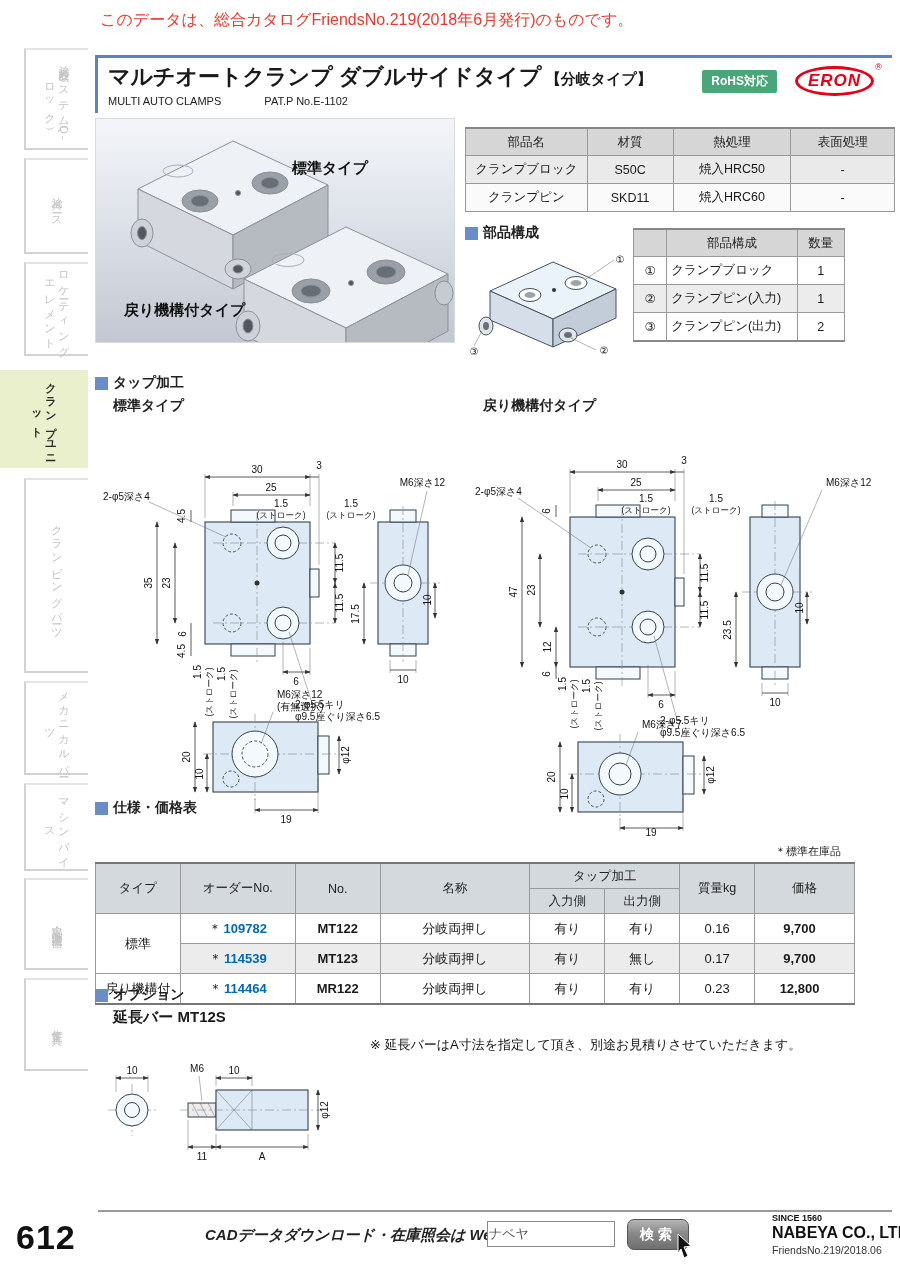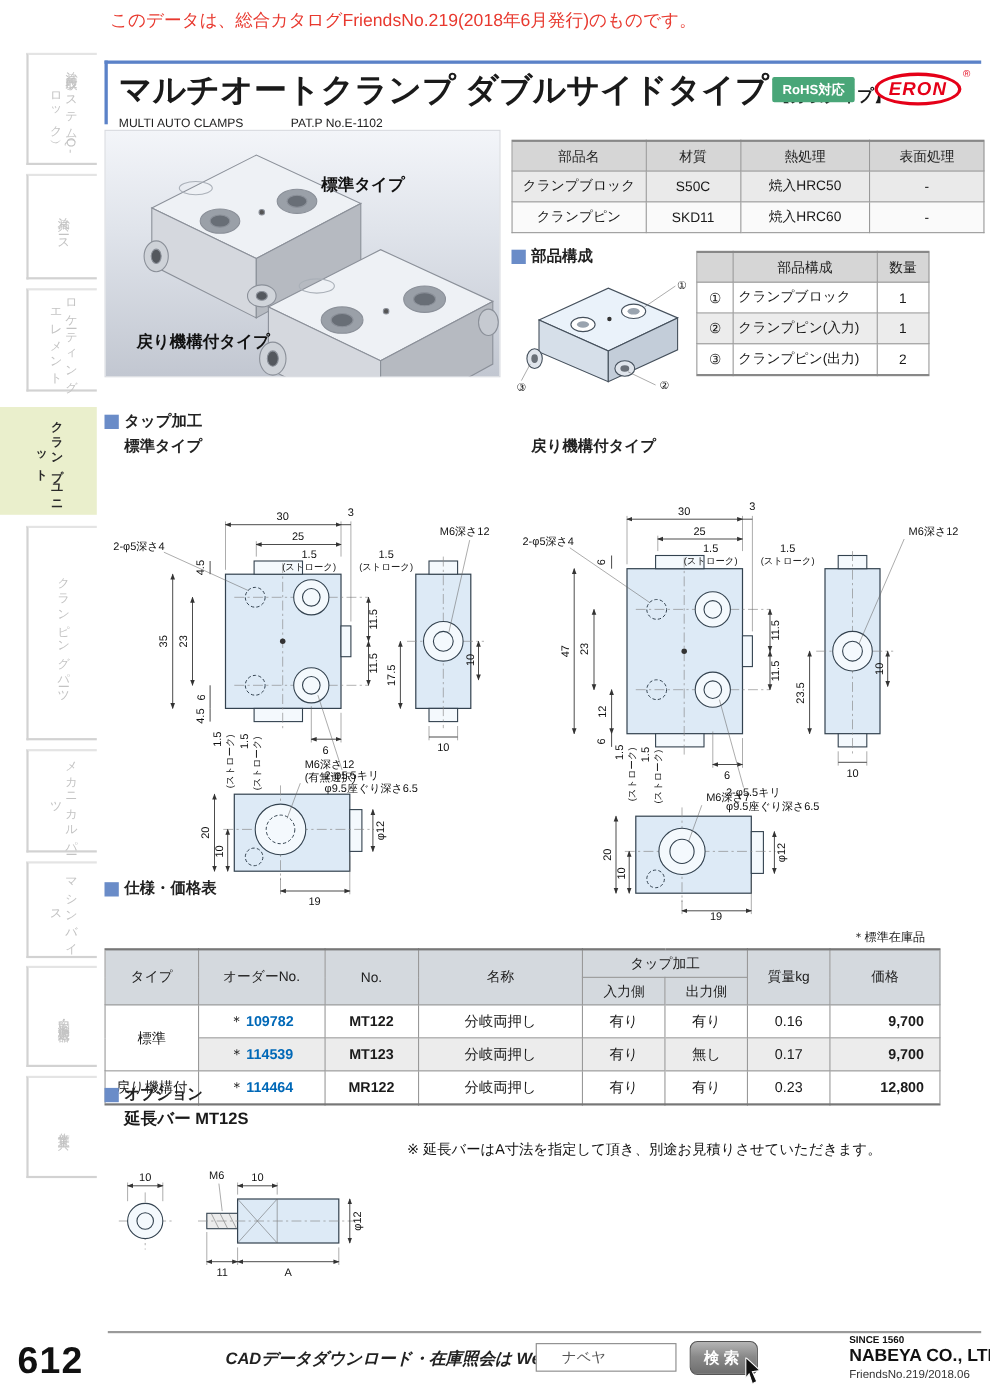--- a/index.html
+++ b/index.html
@@ -12,21 +12,21 @@
     border-left:2px solid #d2d2d2;border-bottom:2px solid #d2d2d2;border-top:2px solid #e4e4e4;}
   .side-item .vtext{writing-mode:vertical-rl;font-size:11px;letter-spacing:2px;color:#c3c3c3;line-height:14px;text-align:center;}
   .side-item.active .tab{margin-left:0;width:88px;border:none;background:#eaefcc;}
   .side-item.active .vtext{color:#2a2a2a;font-weight:bold;}
 
   
   .notice{left:100px;top:12px;font-size:16px;color:#e8392f;line-height:16px;}
 
   
   .titleblock{left:95px;top:55px;width:797px;height:58px;border-top:3px solid #5b82c8;border-left:3px solid #5b82c8;box-sizing:border-box;padding:4px 8px 0 10px;}
-  .title-main{font-size:30px;font-weight:bold;letter-spacing:0px;white-space:nowrap;}
+  .title-main{font-size:22px;font-weight:bold;letter-spacing:0px;white-space:nowrap;}
   .title-suffix{font-size:15px;font-weight:bold;}
   .subtitle{font-size:11px;color:#222;margin-top:3px;}
   .subtitle span{margin-right:40px;}
   .rohs{position:absolute;right:115px;top:12px;background:#49a678;color:#fff;font-size:12px;font-weight:bold;padding:3px 9px;border-radius:2px;}
   .eron{position:absolute;right:18px;top:8px;border:3px solid #e50018;border-radius:50%;color:#e50018;font-weight:bold;font-size:17px;font-style:italic;padding:2px 10px;letter-spacing:1px;background:#fff;}
   .eron-reg{position:absolute;right:10px;top:4px;font-size:9px;color:#e50018;}
 
   
   .photo{left:95px;top:118px;width:360px;height:225px;background:linear-gradient(180deg,#f3f5f9 0%,#e0e4eb 40%,#c2c7d1 100%);border:1px solid #d8dadf;box-sizing:border-box;}
   .photo-label{position:absolute;font-size:15px;font-weight:bold;color:#111;}
@@ -56,21 +56,21 @@
   .parts-table tr.alt td{background:#ececec;}
 
   .draw-caption{font-size:14px;font-weight:bold;color:#222;}
 
   
   .spec{left:95px;top:862px;}
   .spec table{width:760px;border-top:2px solid #777;border-bottom:2px solid #777;}
   .spec th{background:#d4d9de;font-size:12.5px;height:20px;}
   .spec td{height:25px;text-align:center;font-size:13px;}
   .spec tr.alt td{background:#ececec;}
-  .spec td.price{text-align:right;padding-right:14px;font-weight:bold;}
+  .spec td.price{text-align:center;padding-right:14px;font-weight:bold;}
   .spec td.onumcell .star{color:#111;margin-right:2px;}
   .spec td.onumcell .onum{color:#0068b7;font-weight:bold;}
   .spec td.tapin{border-right:1px dotted #999;}
   .spec th.tapin{border-right:1px dotted #999;}
   .stock-note{font-size:11px;color:#222;}
 
   
   .dt{font-size:10px;fill:#111;text-anchor:middle;font-family:"Liberation Sans",sans-serif;}
   .dts{font-size:10px;fill:#111;text-anchor:start;font-family:"Liberation Sans",sans-serif;}
   .dte{font-size:10px;fill:#111;text-anchor:end;font-family:"Liberation Sans",sans-serif;}
@@ -82,21 +82,21 @@
   .hol{fill:#f4f9fd;stroke:#33424f;stroke-width:1;}
   .dsh{fill:none;stroke:#33424f;stroke-width:0.9;stroke-dasharray:3 2;}
 
   
   .opt-note{font-size:13px;color:#111;}
 
   
   .footer-line{left:98px;top:1210px;width:794px;height:0;border-top:2px solid #9a9a9a;}
   .page-num{left:16px;top:1218px;font-size:34px;font-weight:bold;color:#111;letter-spacing:1px;}
   .cad-text{left:205px;top:1226px;font-size:15px;font-weight:bold;font-style:italic;color:#222;}
-  .search-box{left:487px;top:1221px;width:128px;height:26px;border:1px solid #888;box-sizing:border-box;font-size:13px;color:#555;padding:0 23px;background:#fff;}
+  .search-box{left:487px;top:1221px;width:128px;height:26px;border:1px solid #888;box-sizing:border-box;font-size:13px;color:#555;padding:0 1px;background:#fff;}
   .search-btn{left:627px;top:1219px;width:60px;height:29px;border:1px solid #555;border-radius:7px;
     background:linear-gradient(180deg,#b5b5b5 0%,#8a8a8a 45%,#6e6e6e 100%);color:#fff;font-size:14px;font-weight:bold;
     display:flex;align-items:center;justify-content:center;letter-spacing:4px;}
   .cursor-icon{left:676px;top:1234px;}
   .since{left:772px;top:1213px;font-size:9px;font-weight:bold;color:#111;}
   .company{left:772px;top:1224px;font-size:16px;font-weight:bold;color:#111;letter-spacing:0px;white-space:nowrap;}
   .catalog-no{left:772px;top:1244px;font-size:10.5px;color:#333;}
 </style>
 </head>
 <body>

